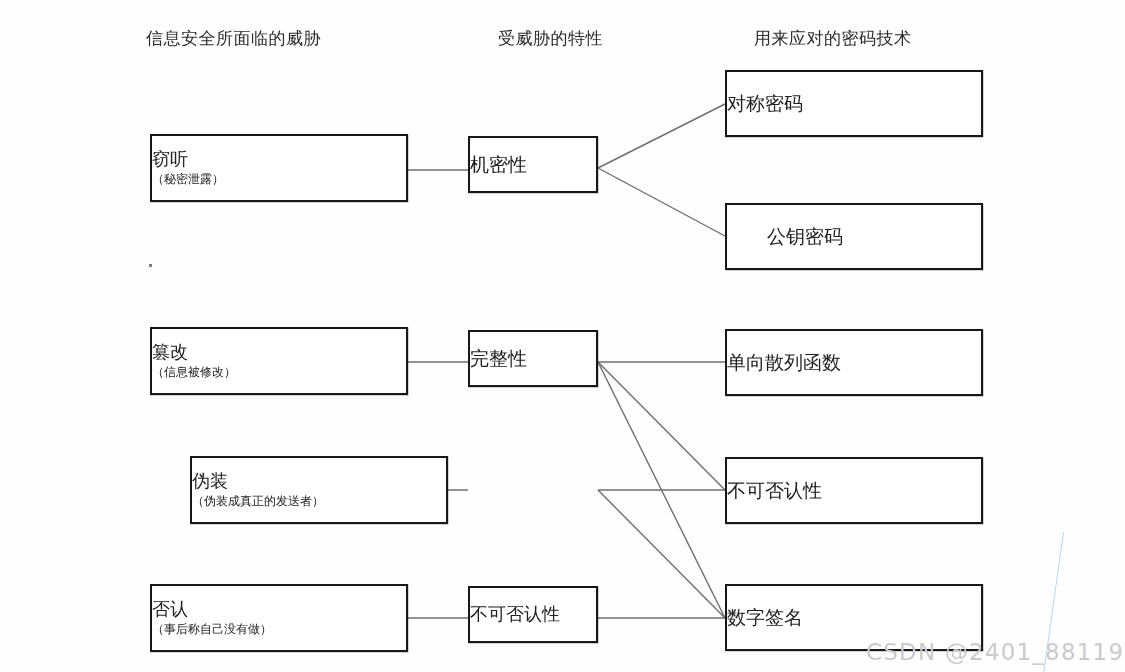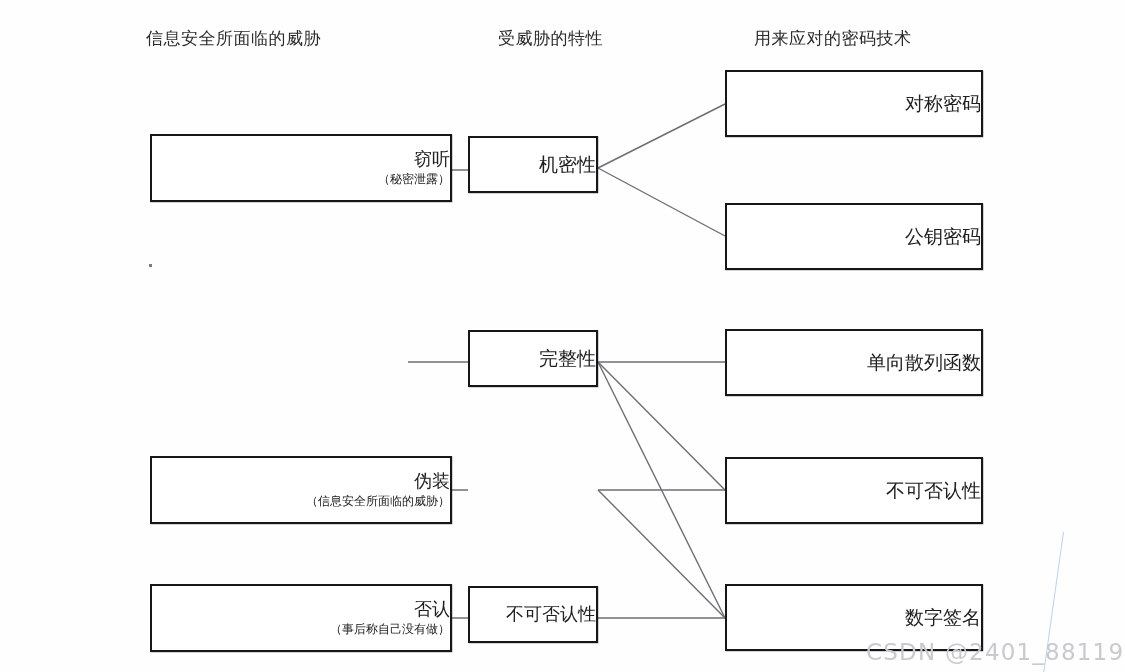--- a/index.html
+++ b/index.html
@@ -29,45 +29,45 @@
   #hdr-properties { left: 474px; top: 27px; margin-left: 24px; }
   #hdr-techniques { left: 754px; top: 27px; }
 
   .node {
     position: absolute;
     box-sizing: border-box;
     background: #ffffff;
     border: 2.5px solid #17171a;
     display: flex;
     flex-direction: column;
-    align-items: flex-end;
+    align-items: flex-start;
     justify-content: center;
     color: #202022;
     z-index: 3;
     box-shadow: 0.5px 0.5px 0 rgba(0,0,0,0.35);
   }
   .node .line1 {
     font-size: 18px;
     line-height: 1.32;
     white-space: nowrap;
   }
   .node .line2 {
     font-size: 12px;
     line-height: 1.32;
     white-space: nowrap;
   }
   .node.single .line1 {
     font-size: 19px;
   }
 
   
-  .threat-node { left: 150px; width: 302px; height: 68px; }
+  .threat-node { left: 150px; width: 258px; height: 68px; }
   #threat-0 { top: 134px; }
   #threat-1 { top: 327px; }
-  #threat-2 { top: 456px; }
+  #threat-2 { top: 456px; margin-left: 40px; }
   #threat-3 { top: 584px; }
 
   
   .prop-node { left: 468px; width: 130px; height: 57px; }
   #prop-0 { top: 136px; }
   #prop-1 { top: 330px; }
   #prop-2 { top: 458px; }
   #prop-3 { top: 586px; }
   .prop-node .line1 { font-size: 19px; }
   #prop-3 .line1 { font-size: 18px; }
@@ -150,23 +150,27 @@
     <line class="thin" x1="598" y1="490" x2="725" y2="490"></line>
     <line class="thin" x1="598" y1="490" x2="725" y2="618"></line>
 
     <line class="thin" x1="596" y1="618" x2="725" y2="618"></line>
   </svg>
 
   <div class="node threat-node" id="threat-0">
     <div class="line1">窃听</div>
     <div class="line2">（秘密泄露）</div>
   </div>
+  <div class="node threat-node" id="threat-1">
+    <div class="line1">篡改</div>
+    <div class="line2">（信息被修改）</div>
+  </div>
   <div class="node threat-node" id="threat-2">
     <div class="line1">伪装</div>
-    <div class="line2">（信息安全所面临的威胁）</div>
+    <div class="line2">（伪装成真正的发送者）</div>
   </div>
   <div class="node threat-node" id="threat-3">
     <div class="line1">否认</div>
     <div class="line2">（事后称自己没有做）</div>
   </div>
 
   <div class="node prop-node single" id="prop-0">
     <div class="line1">机密性</div>
   </div>
   <div class="node prop-node single" id="prop-1">

